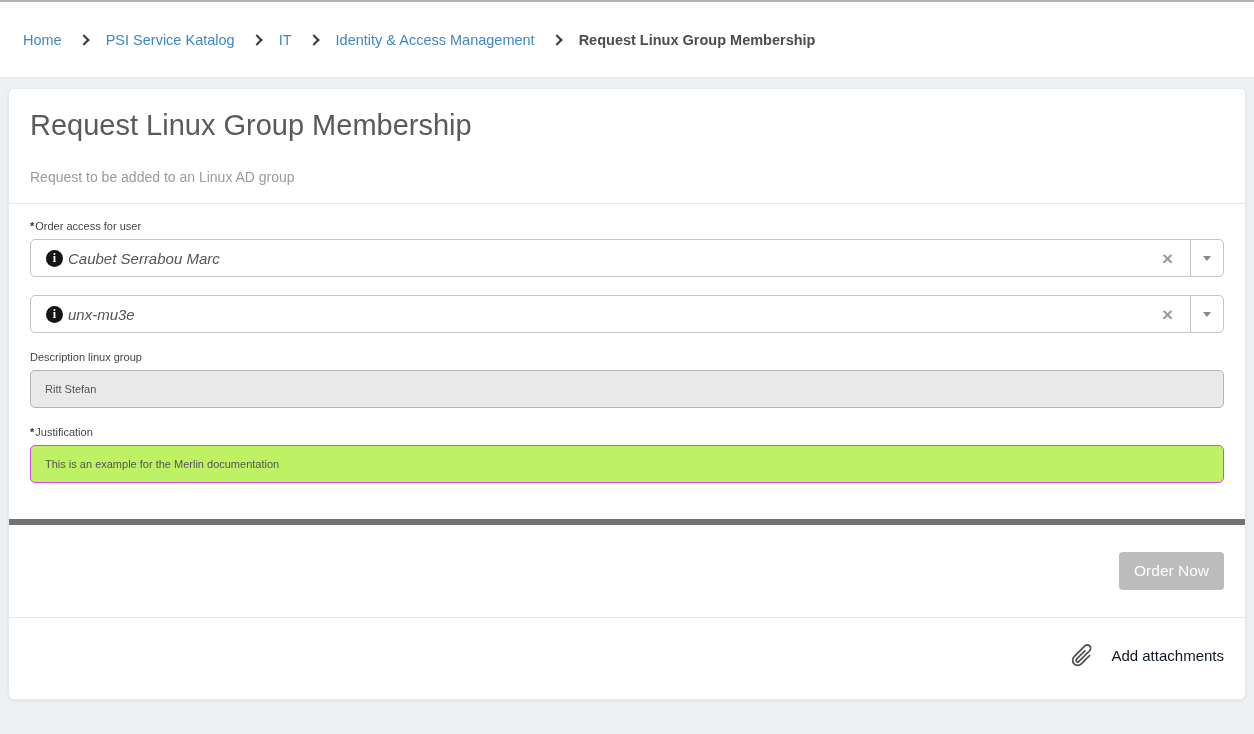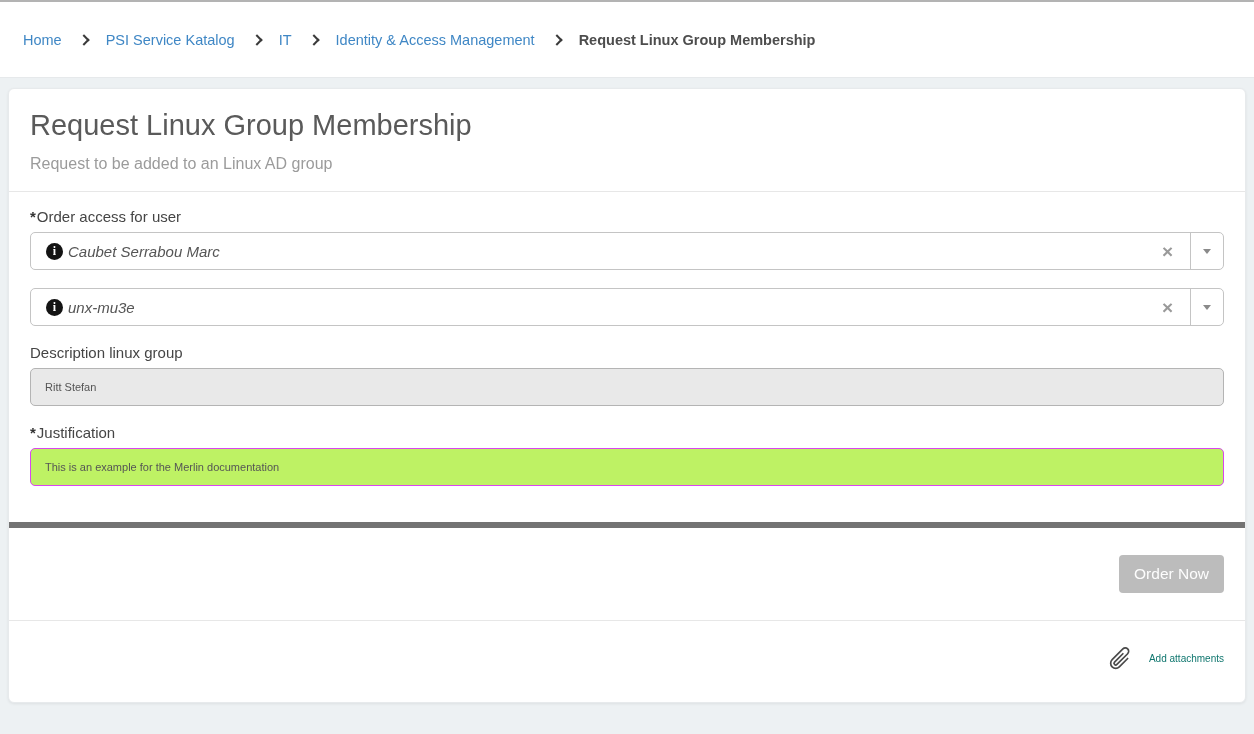--- a/index.html
+++ b/index.html
@@ -27,25 +27,25 @@
   }
   
   .main { padding:10px 8px 12px; }
   .card {
     background:#ffffff; border-radius:6px;
     border:1px solid #e7eaec;
     box-shadow:0 1px 3px rgba(0,0,0,0.07);
   }
   .card-header { padding:18px 21px 18px; border-bottom:1px solid #e7e7e7; }
   .page-title { font-size:29px; font-weight:400; color:#5a5a5a; line-height:36px; }
-  .page-subtitle { font-size:16px; color:#9b9b9b; margin-top:12px; }
+  .page-subtitle { font-size:14px; color:#9b9b9b; margin-top:26px; }
   
   .form-body { padding:16px 21px 36px; }
   .form-group { margin-bottom:18px; }
-  .field-label { display:block; font-size:15px; color:#454545; margin-bottom:7px; }
+  .field-label { display:block; font-size:11px; color:#454545; margin-bottom:7px; }
   .req-marker { font-weight:bold; color:#333; margin-right:1px; }
   .combo {
     display:flex; align-items:stretch; height:38px;
     border:1px solid #c4c4c4; border-radius:5px; background:#fff;
   }
   .combo-main {
     flex:1; display:flex; align-items:center; padding:0 15px; cursor:pointer; min-width:0;
   }
   .info-icon {
     width:17px; height:17px; border-radius:50%;
@@ -84,21 +84,21 @@
     background:#bcbcbc; color:#fdfdfd; border:none; border-radius:4px;
     padding:10px 15px; font-size:15.5px; font-family:inherit; cursor:default;
   }
   .attach-row {
     border-top:1px solid #e7e7e7;
     padding:24px 21px 30px;
     display:flex; justify-content:flex-end; align-items:center; gap:15px;
   }
   .attach-btn { display:flex; align-items:center; gap:15px; cursor:pointer; }
   .paperclip-icon { transform:rotate(45deg); }
-  .attach-label { font-size:10px; color:#0f766e; }
+  .attach-label { font-size:15px; color:#0f172a; }
 </style>
 </head>
 <body>
 
 <div class="top-strip"></div>
 
 <div class="crumb-bar">
   <nav class="crumbs">
     <a class="crumb-link">Home</a>
     <span class="crumb-sep"></span>

